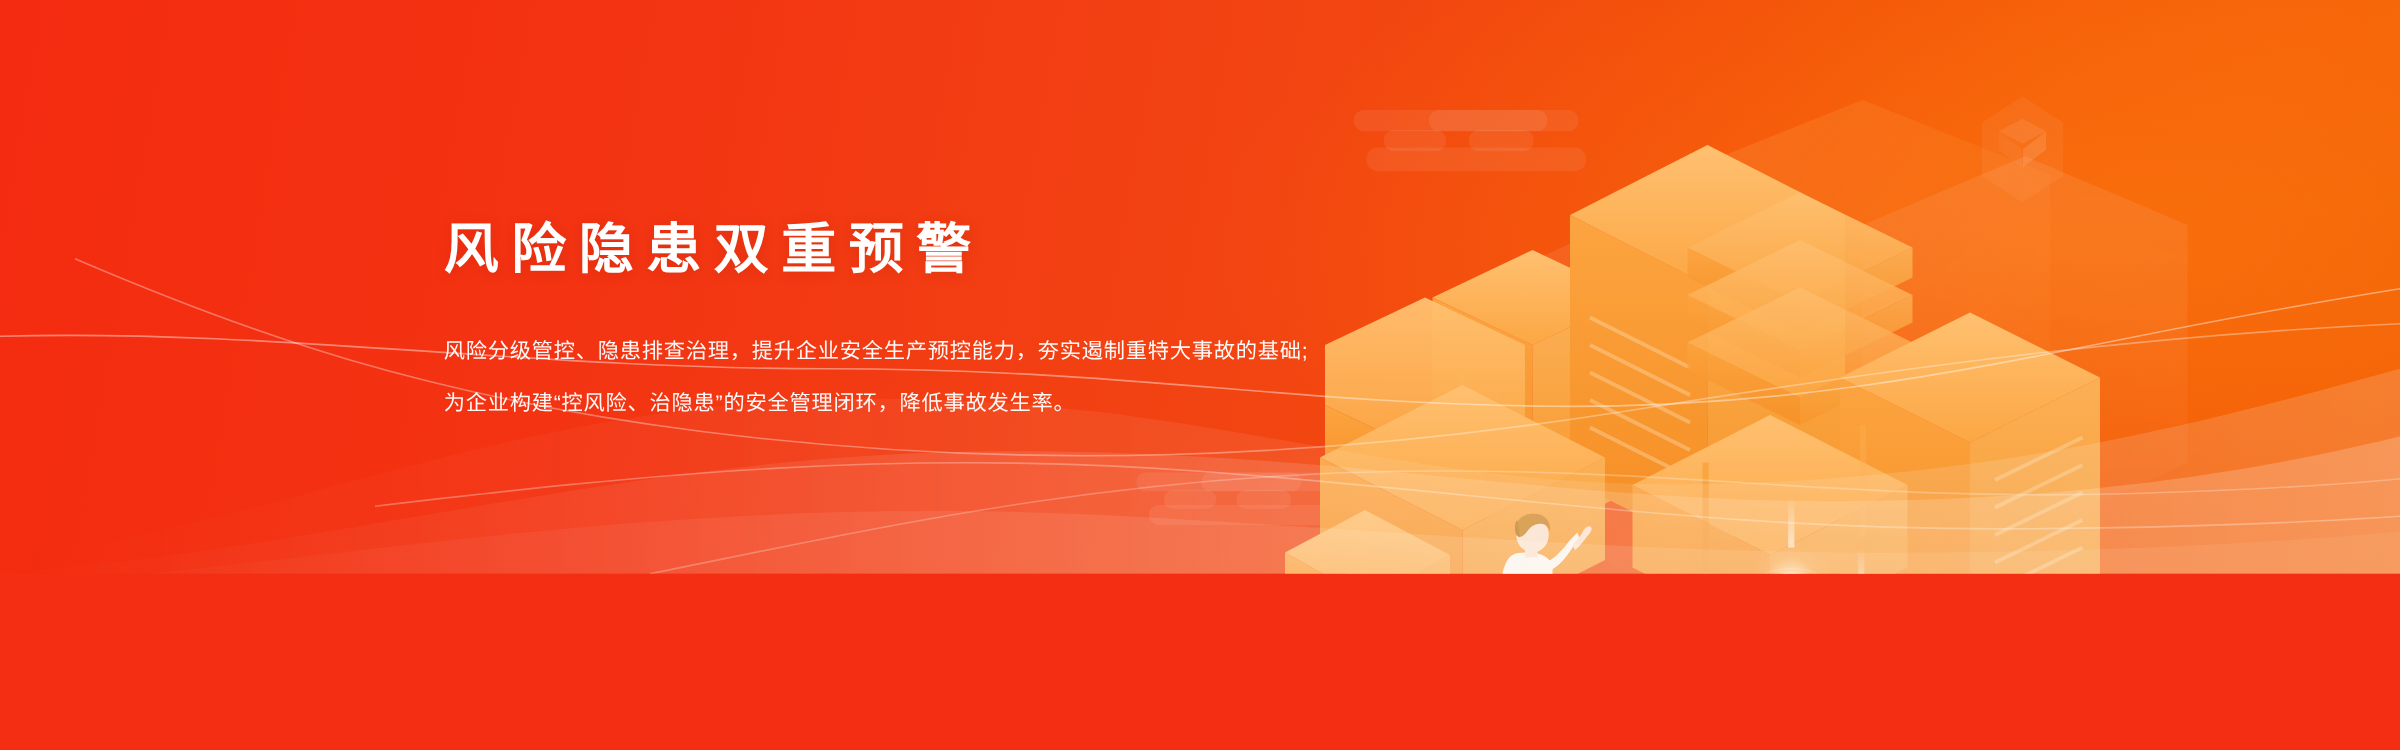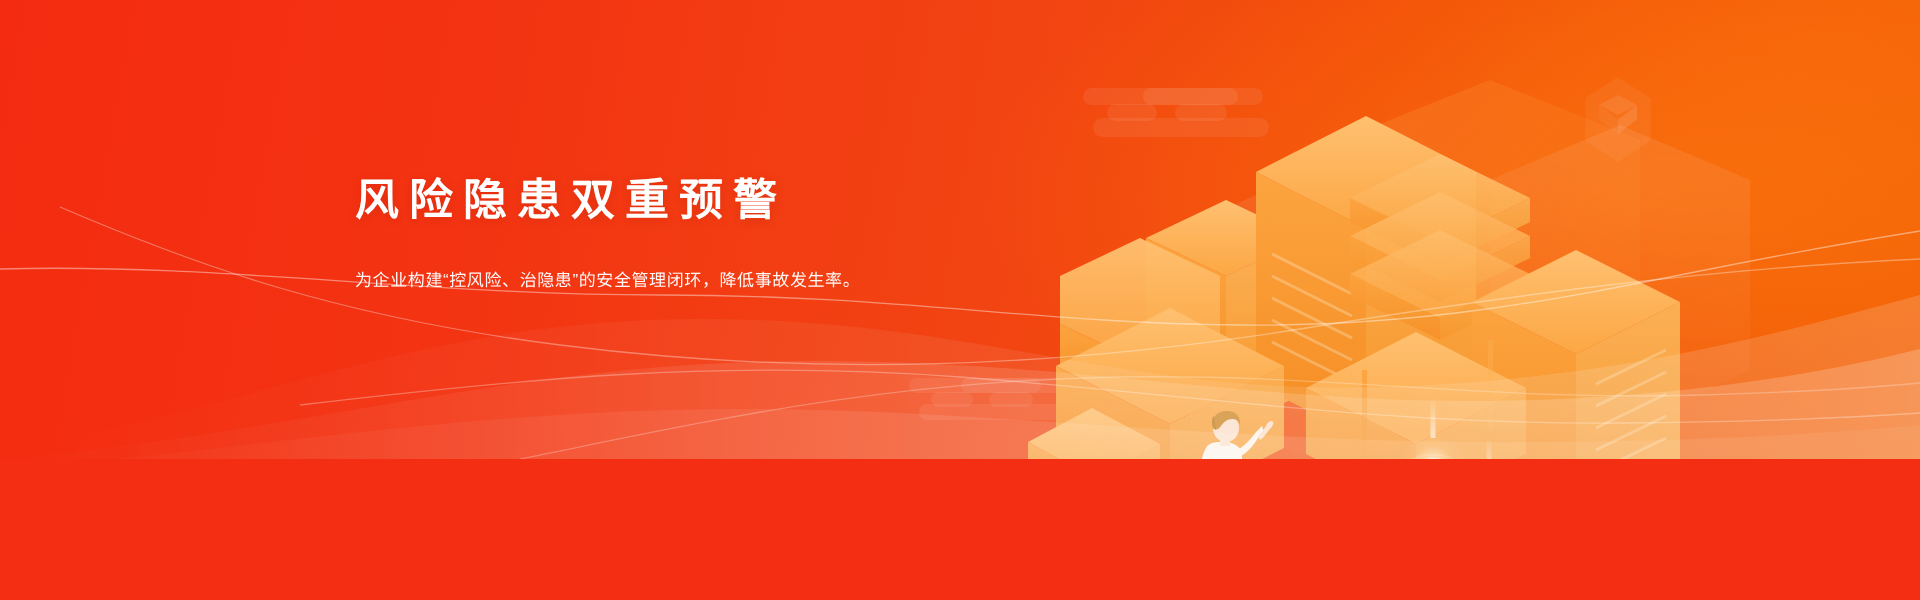--- a/index.html
+++ b/index.html
@@ -314,17 +314,18 @@
         <path d="M60,8 C200,68 340,118 560,146 C820,179 1060,168 1300,130 C1500,98 1700,70 1920,60" opacity=".34"></path>
         <path d="M300,206 C520,180 720,160 960,178 C1200,196 1380,226 1620,224 C1760,223 1860,218 1920,214" opacity=".30"></path>
         <path d="M520,260 C700,224 880,182 1120,178 C1340,175 1480,202 1700,196 C1800,193 1880,188 1920,184" opacity=".26"></path>
       </g>
     </svg>
   </div>
 
   <div class="copy">
     <h1 class="headline">风险隐患双重预警</h1>
     <div class="sub">
+      <p>风险分级管控、隐患排查治理，提升企业安全生产预控能力，夯实遏制重特大事故的基础;</p>
       <p>为企业构建“控风险、治隐患”的安全管理闭环，降低事故发生率。</p>
     </div>
   </div>
 
 </div>
 
 </body></html>

